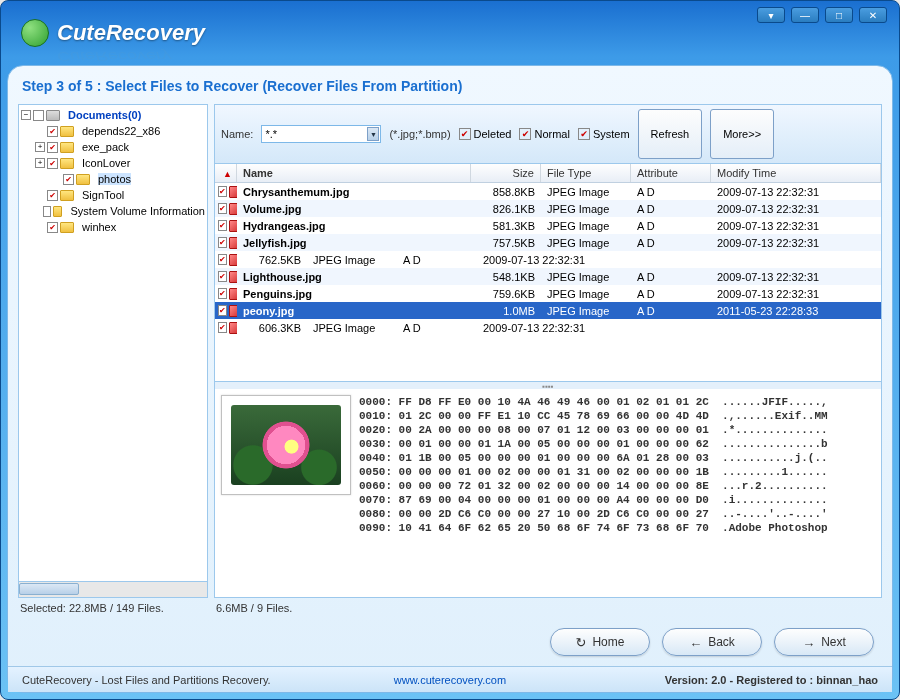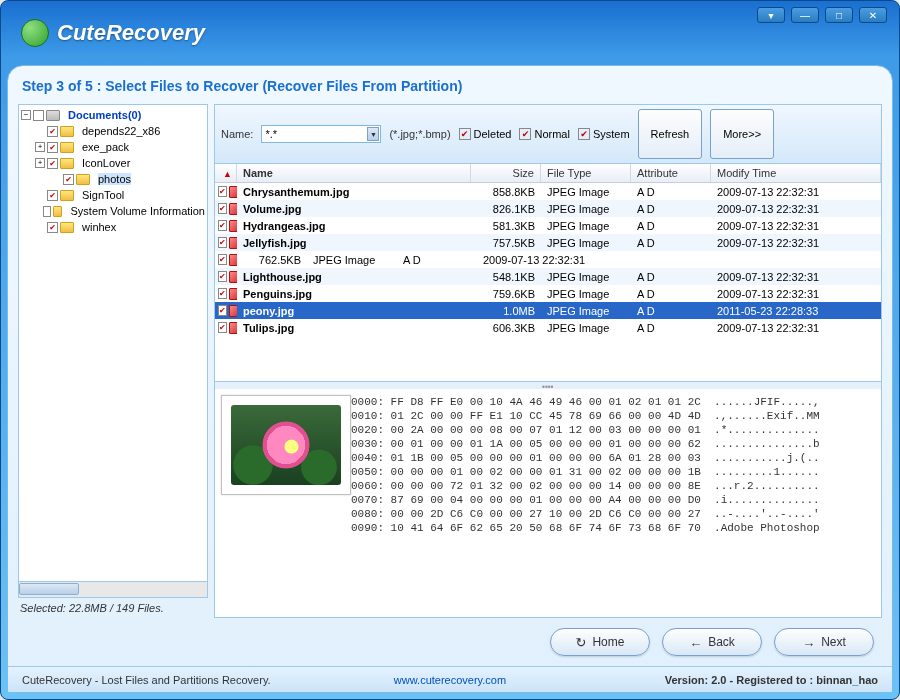--- a/index.html
+++ b/index.html
@@ -62,21 +62,21 @@
 .tree-node .expander { width: 10px; height: 10px; display: inline-flex; align-items: center; justify-content: center; border: 1px solid #888; background:#fff; font-size: 8px; line-height: 1; cursor: pointer; }
 .tree-node .chk { width:11px; height:11px; border:1px solid #888; display:inline-flex; align-items:center; justify-content:center; font-size:8px; color:#c00; cursor:pointer;}
 .tree-node .folder { width:14px; height:11px; background: linear-gradient(#ffe680,#f0c040); border:1px solid #d0a020; border-radius:1px; }
 .tree-node .drive-icon { width:14px; height:11px; background: linear-gradient(#ddd,#bbb); border:1px solid #888; border-radius:1px; }
 .tree-node .label { margin-left: 6px; }
 .tree-node .label.root { color: #0040c0; font-weight: bold; }
 .tree-node.selected .label { background:#cce4ff; }
 .tree-node .spacer10 { display:inline-block; width:10px; }
 .tree-scroll-h { height:16px; border:1px solid #9cc8ec; border-top:none; background: #e8e8e8; position:relative; }
 .tree-scroll-h .thumb { position:absolute; left:0; top:1px; width:60px; height:12px; background:linear-gradient(#dbe8f5,#b8d0e8); border:1px solid #8ab0d0; border-radius:2px;}
-.tree-status { font-size: 11px; color: #333; padding: 4px 2px; font-style: italic; }
+.tree-status { font-size: 11px; color: #333; padding: 4px 2px; }
 
 
 .right { flex:1; display:flex; flex-direction:column; }
 .toolbar {
   background: linear-gradient(#f0f7ff,#d4e8f9);
   border:1px solid #9cc8ec; padding:4px 6px;
   display:flex; align-items:center; gap:8px; font-size:11px;
 }
 .toolbar .lbl { color:#333; }
 .toolbar .name-input { width:120px; height:18px; border:1px solid #7db8e8; background:#fff; padding:0 16px 0 3px; font-size:11px; cursor:text; }
@@ -99,21 +99,21 @@
 .ft-row .c-chk{ display:flex; align-items:center; gap:2px; padding:0 3px;}
 .chk2{ width:11px; height:11px; border:1px solid #888; background:#fff; display:inline-flex; align-items:center; justify-content:center; font-size:8px; color:#c00; cursor:pointer;}
 .ft-row.selected .chk2{ background:#fff; }
 .file-icon{width:14px; height:12px; background:linear-gradient(135deg,#f88,#c22); border:1px solid #a11; border-radius:1px; flex-shrink:0;}
 .sort-icon{ color:#c00; font-size:9px; margin-left:2px;}
 
 
 .splitter { height:7px; border-left:1px solid #9cc8ec; border-right:1px solid #9cc8ec; background:#e4f0fb; text-align:center; font-size:8px; color:#888; cursor:row-resize;}
 
 
-.preview { flex:1; border:1px solid #9cc8ec; border-top:none; background:#fff; display:flex; padding:6px; overflow:hidden;}
+.preview { flex:1; border:1px solid #9cc8ec; border-top:none; background:#fff; display:flex; gap:8px; padding:6px; overflow:hidden;font-weight:bold;}
 .thumb-box { width:130px; height:100px; border:1px solid #c0c0c0; box-shadow:0 0 2px rgba(0,0,0,.15); display:flex; align-items:center; justify-content:center; background:#fff;}
 .flower {
   width:110px; height:80px; border-radius:3px;
   background:
     radial-gradient(circle at 55% 52%, #ffff80 0 9%, transparent 10%),
     radial-gradient(circle at 50% 50%, #ff88c0 0 28%, #e05090 28% 34%, transparent 35%),
     radial-gradient(circle at 20% 75%, #2a6a2a 0 18%, transparent 19%),
     radial-gradient(circle at 80% 78%, #2a6a2a 0 16%, transparent 17%),
     linear-gradient(#3a6a3a,#1a4020);
 }
@@ -332,21 +332,20 @@
                 <div class="c c-size">1.0MB</div>
                 <div class="c c-ft">JPEG Image</div>
                 <div class="c c-attr">A D</div>
                 <div class="c c-mt">2011-05-23 22:28:33</div>
               </div>
               <div class="ft-row">
                 <div class="c c-chk">
                   <span class="chk2">✔</span>
                   <span class="file-icon"></span>
                 </div>
-                <div class="c c-name">Tulips.jpg</div>
                 <div class="c c-size">606.3KB</div>
                 <div class="c c-ft">JPEG Image</div>
                 <div class="c c-attr">A D</div>
                 <div class="c c-mt">2009-07-13 22:32:31</div>
               </div>
             </div>
         </div>
 
         <div class="splitter">▪▪▪▪</div>
 
@@ -359,20 +358,21 @@
 0020: 00 2A 00 00 00 08 00 07 01 12 00 03 00 00 00 01  .*..............
 0030: 00 01 00 00 01 1A 00 05 00 00 00 01 00 00 00 62  ...............b
 0040: 01 1B 00 05 00 00 00 01 00 00 00 6A 01 28 00 03  ...........j.(..
 0050: 00 00 00 01 00 02 00 00 01 31 00 02 00 00 00 1B  .........1......
 0060: 00 00 00 72 01 32 00 02 00 00 00 14 00 00 00 8E  ...r.2..........
 0070: 87 69 00 04 00 00 00 01 00 00 00 A4 00 00 00 D0  .i..............
 0080: 00 00 2D C6 C0 00 00 27 10 00 2D C6 C0 00 00 27  ..-....'..-....'
 0090: 10 41 64 6F 62 65 20 50 68 6F 74 6F 73 68 6F 70  .Adobe Photoshop</div>
         </div>
 
+        <div class="right-status">6.6MB / 9 Files.</div>
       </div>
     </div>
 
     <div class="nav-buttons">
       <div class="nav-btn">
           <span class="ic">↻</span>
           <span>Home</span>
         </div>
       <div class="nav-btn">
           <span class="ic">←</span>

